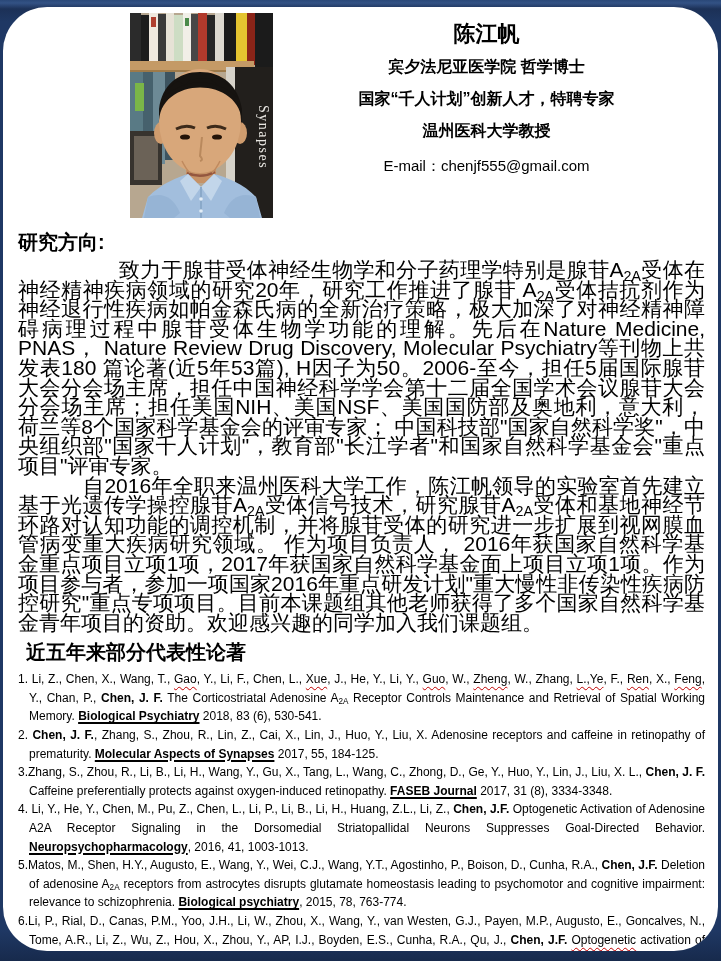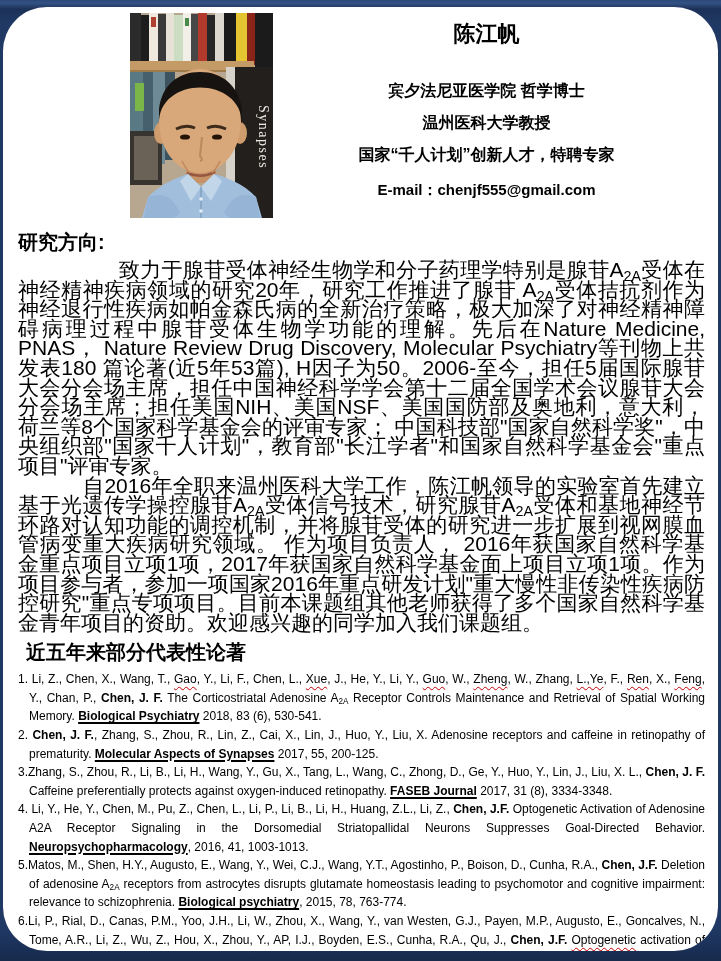--- a/index.html
+++ b/index.html
@@ -3,23 +3,23 @@
 <meta charset="utf-8">
 <style>
   html,body{margin:0;padding:0;background:#fff;}
   body{width:721px;height:961px;overflow:hidden;font-family:"Liberation Sans","DejaVu Sans",sans-serif;}
   .page{position:relative;width:721px;height:961px;
         background:linear-gradient(180deg,#2a4878 0px,#335285 3px,#1c3157 9px,#1f3864 22px,#1f3864 930px,#172a4c 961px);}
   .sheet{position:absolute;left:3px;right:3px;top:7px;bottom:10px;background:#ffffff;border-radius:44px;overflow:hidden;}
   .photo-wrap{position:absolute;left:127px;top:6px;width:143px;height:205px;}
   .photo-wrap svg{display:block;width:100%;height:100%;}
   .header-text{position:absolute;left:262px;right:10px;top:14px;text-align:center;color:#000;}
-  .prof-name{font-size:22px;font-weight:700;line-height:26px;margin-bottom:28px;}
+  .prof-name{font-size:22px;font-weight:700;line-height:26px;margin-bottom:4px;}
   .prof-title{font-size:16px;font-weight:700;line-height:32px;white-space:nowrap;}
-  .prof-email{font-size:15px;font-weight:700;margin-top:10px;}
+  .prof-email{font-size:15px;font-weight:400;margin-top:10px;}
   .content{position:absolute;left:15px;right:13px;top:222px;color:#000;}
   .sec-heading{font-size:20px;font-weight:700;margin:0 0 4px 0;}
   .para{font-size:21px;line-height:19.6px;text-align:justify;margin:0;}
   .indent-lg{text-indent:4.8em;}
   .indent-md{text-indent:3.1em;}
   .pub-heading{font-size:20px;font-weight:700;margin:7px 0 4px 8px;}
   .refs{margin:0;}
   .ref{font-size:12px;line-height:18.6px;text-align:justify;padding-left:11px;text-indent:-11px;margin:0;}
   .s-b{font-weight:700;}
   .s-bu{font-weight:700;text-decoration:underline;text-decoration-thickness:1.5px;text-underline-offset:2px;}
@@ -93,33 +93,33 @@
         <circle cx="71" cy="186" r="1.8" fill="#e4eef7"></circle>
         <circle cx="71" cy="198" r="1.8" fill="#e4eef7"></circle>
         <path d="M18,184 Q40,176 50,200 L44,205 L14,205 Z" fill="#96b4d5"></path>
         <path d="M126,184 Q104,176 94,200 L100,205 L130,205 Z" fill="#96b4d5"></path>
       </svg>
     </div>
 
     <div class="header-text">
       <div class="prof-name">陈江帆</div>
       <div class="prof-title">宾夕法尼亚医学院 哲学博士</div>
+      <div class="prof-title">国家“千人计划”创新人才，特聘专家</div>
       <div class="prof-title">温州医科大学教授</div>
-      <div class="prof-title">国家“千人计划”创新人才，特聘专家</div>
       <div class="prof-email">E-mail：chenjf555@gmail.com</div>
     </div>
 
     <div class="content">
       <div class="sec-heading">研究方向:</div>
       <p class="para indent-lg"><span>致力于腺苷受体神经生物学和分子药理学特别是腺苷A</span><span class="s-sub">2A</span><span>受体在神经精神疾病领域的研究20年，研究工作推进了腺苷 A</span><span class="s-sub">2A</span><span>受体拮抗剂作为神经退行性疾病如帕金森氏病的全新治疗策略，极大加深了对神经精神障碍病理过程中腺苷受体生物学功能的理解。先后在Nature Medicine, PNAS， Nature Review Drug Discovery, Molecular Psychiatry等刊物上共发表180 篇论著(近5年53篇), H因子为50。2006-至今，担任5届国际腺苷大会分会场主席，担任中国神经科学学会第十二届全国学术会议腺苷大会分会场主席；担任美国NIH、美国NSF、美国国防部及奥地利，意大利，荷兰等8个国家科学基金会的评审专家； 中国科技部"国家自然科学奖"，中央组织部"国家千人计划"，教育部"长江学者"和国家自然科学基金会"重点项目"评审专家。</span></p>
       <p class="para indent-md"><span>自2016年全职来温州医科大学工作，陈江帆领导的实验室首先建立基于光遗传学操控腺苷A</span><span class="s-sub">2A</span><span>受体信号技术，研究腺苷A</span><span class="s-sub">2A</span><span>受体和基地神经节环路对认知功能的调控机制，并将腺苷受体的研究进一步扩展到视网膜血管病变重大疾病研究领域。 作为项目负责人， 2016年获国家自然科学基金重点项目立项1项，2017年获国家自然科学基金面上项目立项1项。作为项目参与者，参加一项国家2016年重点研发计划"重大慢性非传染性疾病防控研究"重点专项项目。目前本课题组其他老师获得了多个国家自然科学基金青年项目的资助。欢迎感兴趣的同学加入我们课题组。</span></p>
       <div class="pub-heading">近五年来部分代表性论著</div>
       <div class="refs">
           <div class="ref"><span>1. Li, Z., Chen, X., Wang, T., </span><span class="s-w">Gao</span><span>, Y., Li, F., Chen, L., </span><span class="s-w">Xue</span><span>, J., He, Y., Li, Y., </span><span class="s-w">Guo</span><span>, W., </span><span class="s-w">Zheng</span><span>, W., Zhang, </span><span class="s-w">L.,Ye</span><span>, F., </span><span class="s-w">Ren</span><span>, X., </span><span class="s-w">Feng</span><span>, Y., Chan, P., </span><span class="s-b">Chen, J. F.</span><span> The Corticostriatal Adenosine A</span><span class="s-sub">2A</span><span> Receptor Controls Maintenance and Retrieval of Spatial Working Memory. </span><span class="s-bu">Biological Psychiatry</span><span> 2018, 83 (6), 530-541.</span></div>
-          <div class="ref"><span>2. </span><span class="s-b">Chen, J. F.</span><span>, Zhang, S., Zhou, R., Lin, Z., Cai, X., Lin, J., Huo, Y., Liu, X. Adenosine receptors and caffeine in retinopathy of prematurity. </span><span class="s-bu">Molecular Aspects of Synapses</span><span> 2017, 55, 200-125.</span></div>
+          <div class="ref"><span>2. </span><span class="s-b">Chen, J. F.</span><span>, Zhang, S., Zhou, R., Lin, Z., Cai, X., Lin, J., Huo, Y., Liu, X. Adenosine receptors and caffeine in retinopathy of prematurity. </span><span class="s-bu">Molecular Aspects of Synapses</span><span> 2017, 55, 184-125.</span></div>
           <div class="ref"><span>3.Zhang, S., Zhou, R., Li, B., Li, H., Wang, Y., Gu, X., Tang, L., Wang, C., Zhong, D., Ge, Y., Huo, Y., Lin, J., Liu, X. L., </span><span class="s-b">Chen, J. F.</span><span> Caffeine preferentially protects against oxygen-induced retinopathy. </span><span class="s-bu">FASEB Journal</span><span> 2017, 31 (8), 3334-3348.</span></div>
           <div class="ref"><span>4. Li, Y., He, Y., Chen, M., Pu, Z., Chen, L., Li, P., Li, B., Li, H., Huang, Z.L., Li, Z., </span><span class="s-b">Chen, J.F.</span><span> Optogenetic Activation of Adenosine A2A Receptor Signaling in the Dorsomedial Striatopallidal Neurons Suppresses Goal-Directed Behavior. </span><span class="s-bu">Neuropsychopharmacology</span><span>, 2016, 41, 1003-1013.</span></div>
           <div class="ref"><span>5.Matos, M., Shen, H.Y., Augusto, E., Wang, Y., Wei, C.J., Wang, Y.T., Agostinho, P., Boison, D., Cunha, R.A., </span><span class="s-b">Chen, J.F.</span><span> Deletion of adenosine A</span><span class="s-sub">2A</span><span> receptors from astrocytes disrupts glutamate homeostasis leading to psychomotor and cognitive impairment: relevance to schizophrenia. </span><span class="s-bu">Biological psychiatry</span><span>, 2015, 78, 763-774.</span></div>
           <div class="ref"><span>6.Li, P., Rial, D., Canas, P.M., Yoo, J.H., Li, W., Zhou, X., Wang, Y., van Westen, G.J., Payen, M.P., Augusto, E., Goncalves, N., Tome, A.R., Li, Z., Wu, Z., Hou, X., Zhou, Y., AP, I.J., Boyden, E.S., Cunha, R.A., Qu, J., </span><span class="s-b">Chen, J.F.</span><span> </span><span class="s-w">Optogenetic</span><span> activation of intracellular adenosine A2A receptor signaling in the hippocampus is sufficient to trigger CREB phosphorylation and impair memory. </span><span class="s-bu">Molecular psychiatry</span><span>, 2015, 20, 1339-1349.</span></div>
           <div class="ref"><span class="s-b">7.Chen, J.F.</span><span>, Eltzschig, H.K., Fredholm, B.B. Adenosine receptors as drug targets--what are the challenges? </span></div>
         </div>
     </div>
 
   </div>
 </div>

